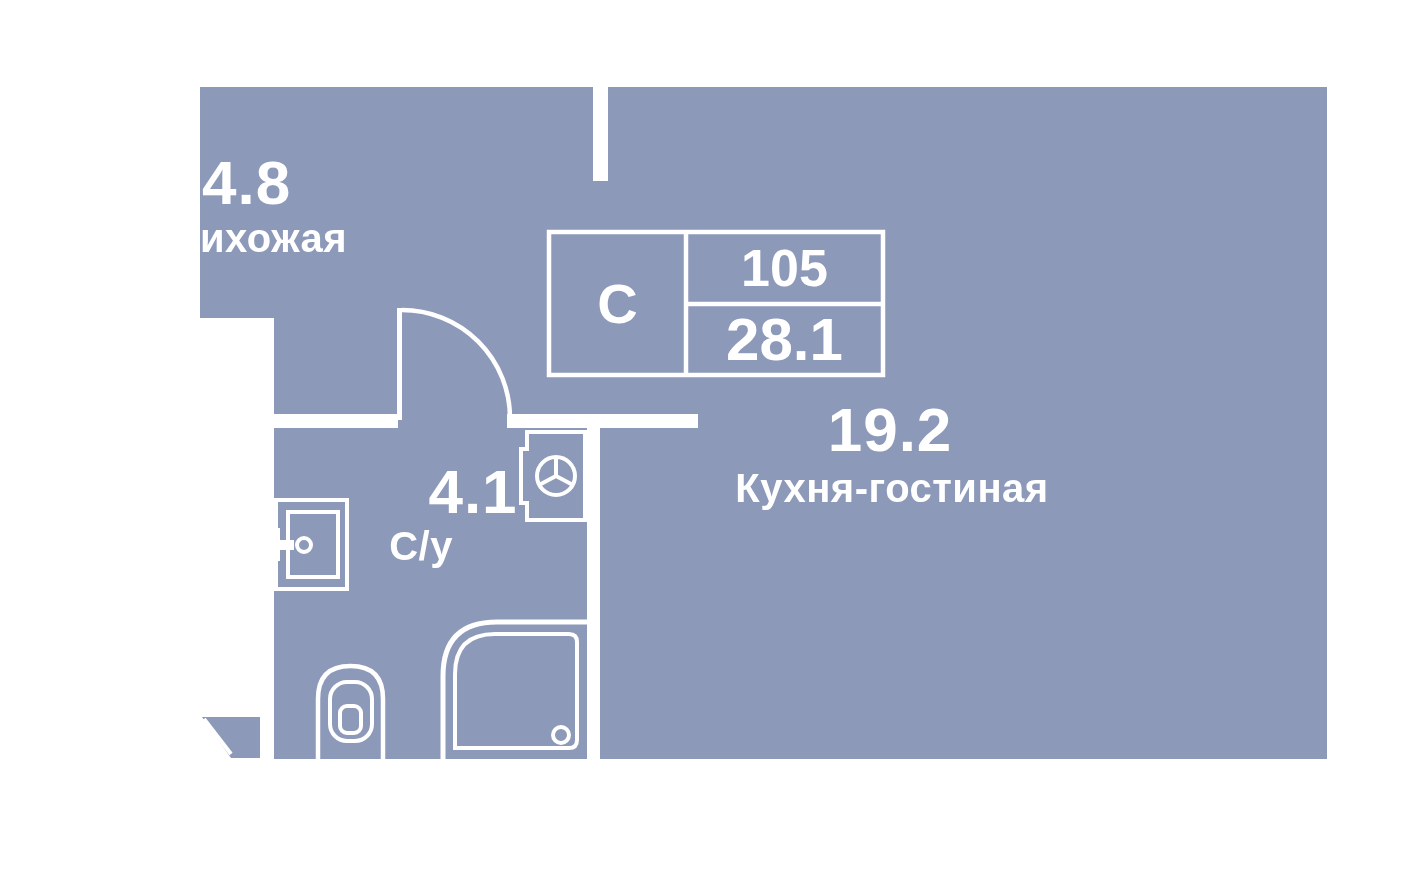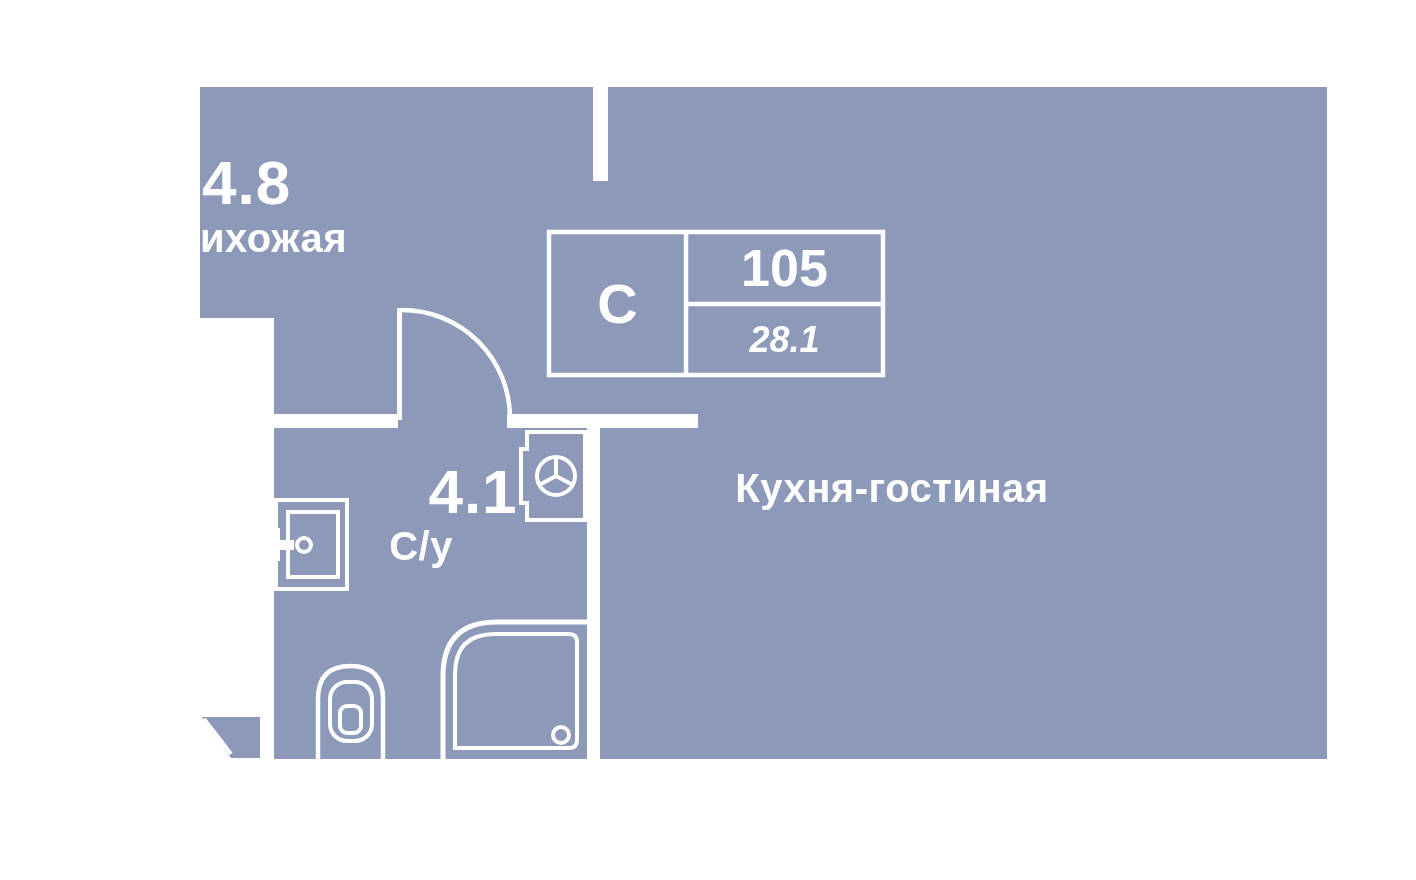--- a/index.html
+++ b/index.html
@@ -31,21 +31,21 @@
   .area-num{font-size:62px;letter-spacing:1px;}
   .room-name{font-size:40px;letter-spacing:0.5px;}
   .centered{transform:translateX(-50%);text-align:center;}
   .cell{
     position:absolute;
     display:flex;align-items:center;justify-content:center;
     color:var(--text);font-weight:bold;
   }
   .cell-type{left:549px;top:232px;width:137px;height:143px;font-size:56px;}
   .cell-number{left:686px;top:232px;width:197px;height:72px;font-size:52px;}
-  .cell-area{left:686px;top:304px;width:197px;height:71px;font-size:36px;font-style:italic;}
+  .cell-area{left:686px;top:304px;width:197px;height:71px;font-size:60px;}
 </style>
 </head>
 <body>
 
 <div class="stage">
 
   <svg class="plan-svg" viewBox="0 0 1416 880" xmlns="http://www.w3.org/2000/svg">
 
     <polygon class="fill-plan" points="200,87 1327,87 1327,759 274,759 274,318 200,318"></polygon>
 
@@ -96,19 +96,20 @@
       <circle class="stroke-line" cx="561" cy="735" r="8" stroke-width="4"></circle>
     </g>
   </svg>
 
   <div class="label area-num" style="left:202px;top:152px;">4.8</div>
   <div class="label room-name" style="left:200px;top:218px;">ихожая</div>
 
   <div class="label area-num centered" style="left:473px;top:461px;">4.1</div>
   <div class="label room-name centered" style="left:421px;top:526px;">С/у</div>
 
+  <div class="label area-num centered" style="left:890px;top:399px;">19.2</div>
   <div class="label room-name centered" style="left:892px;top:468px;">Кухня-гостиная</div>
 
   <div class="cell cell-type">С</div>
   <div class="cell cell-number">105</div>
   <div class="cell cell-area">28.1</div>
 
 </div>
 
 </body></html>

